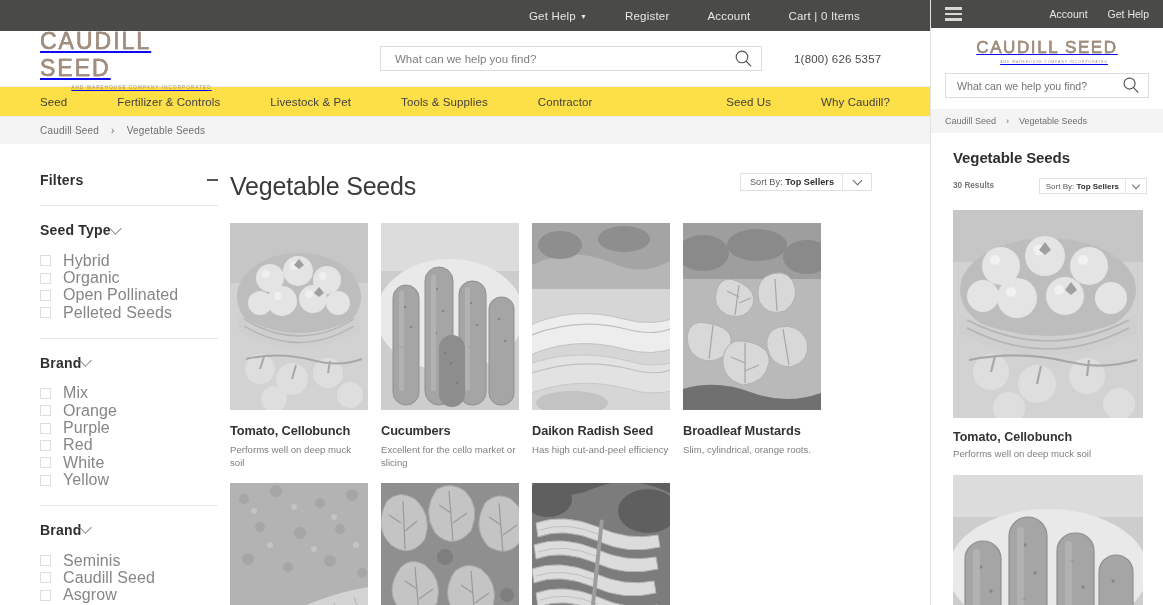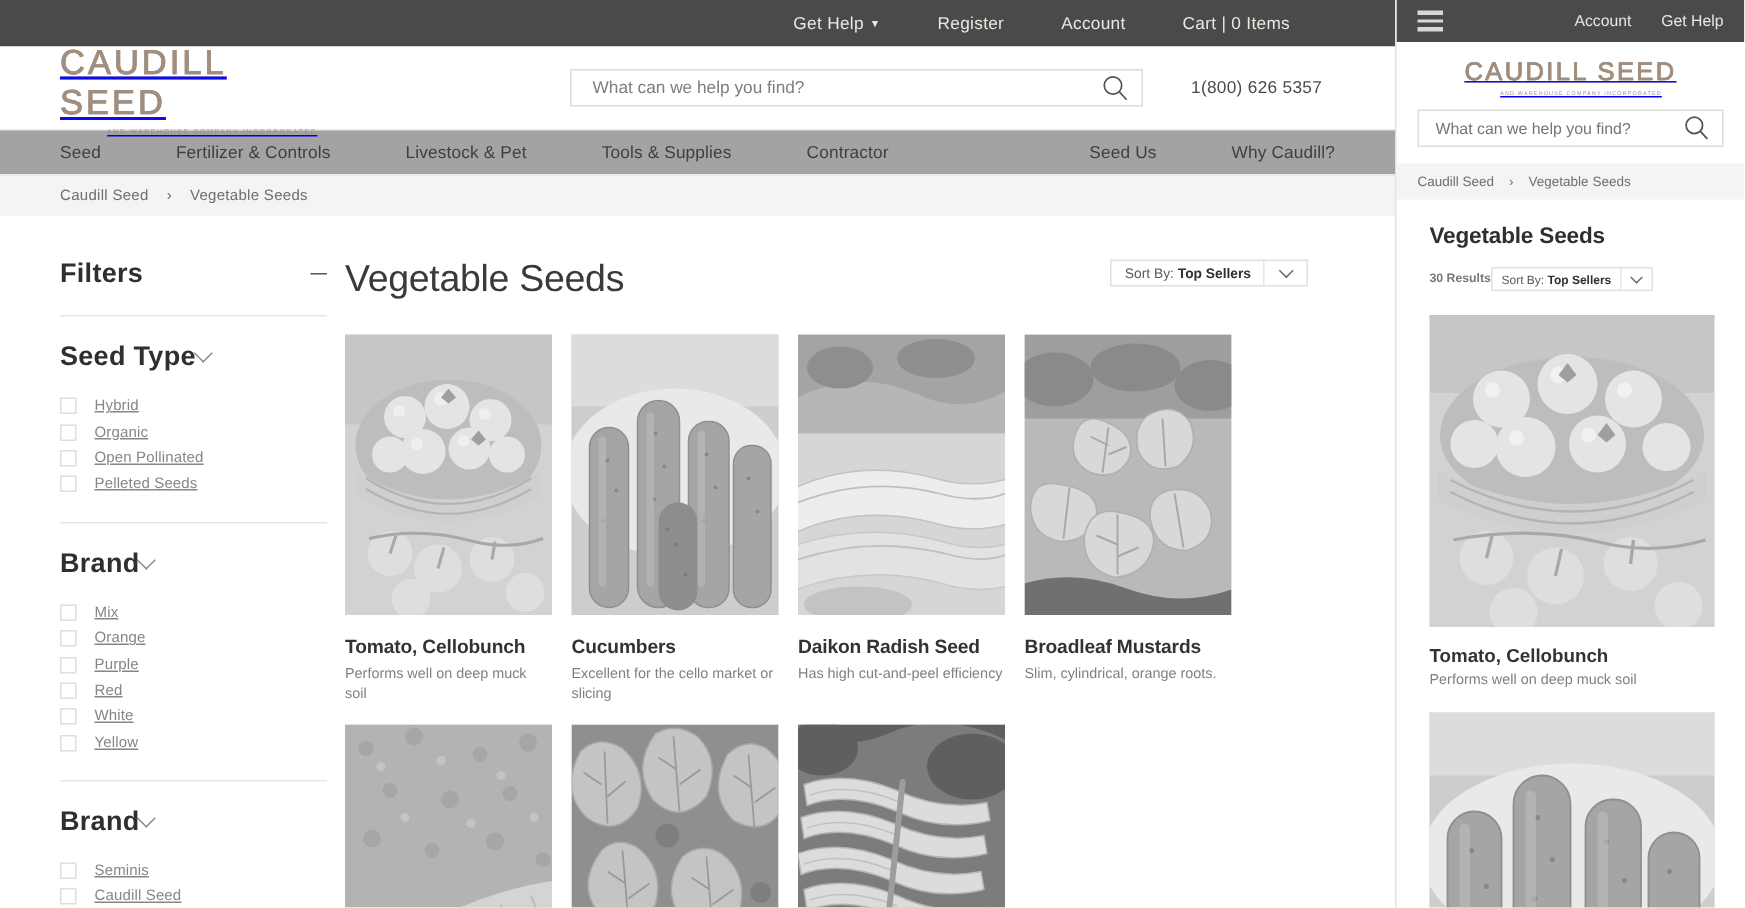--- a/index.html
+++ b/index.html
@@ -48,21 +48,21 @@
   }
   .searchbox::placeholder { color: #7d7d7d; }
   .search-icon {
     position: absolute; right: 9px; top: 3px; width: 19px; height: 19px;
     cursor: pointer;
   }
   .phone { margin-left: 32px; font-size: 11.5px; color: #4a4a48; letter-spacing: .2px; }
 
   .mainnav {
     height: 31px; border-top: 1px solid #ececec; border-bottom: 1px solid #ececec;
-    display: flex; align-items: center; padding: 0 40px; background: #a3a3a3;
+    display: flex; align-items: center; padding: 0 40px; background: #fde047;
   }
   .mainnav a {
     font-size: 11.5px; color: #3f3f3f; text-decoration: none; letter-spacing: .1px;
     margin-right: 50px; white-space: nowrap;
   }
   .mainnav .spacer { flex: 1; }
   .mainnav a.right { margin-right: 0; margin-left: 50px; }
 
   .breadcrumb {
     height: 27px; background: #f4f4f4; display: flex; align-items: center;
@@ -75,38 +75,38 @@
 
   .content { display: flex; padding-top: 28px; }
 
   
   .filters { width: 230px; padding-left: 40px; padding-right: 12px; }
   .filter-head {
     display: flex; align-items: center; justify-content: space-between;
     padding-bottom: 17px;
   }
   .filter-head h3, .group-head h4 {
-    font-size: 18px; font-weight: bold; color: #2f2f2f; letter-spacing: .2px;
+    font-size: 14px; font-weight: bold; color: #2f2f2f; letter-spacing: .2px;
   }
   .hr { height: 1px; background: #e6e6e6; }
   .group { padding-top: 16px; }
   .group-head {
     display: flex; align-items: center; justify-content: flex-start;
     padding-bottom: 14px;
   }
   .minus-ico { width: 11px; height: 1.5px; background: #555; display: block; }
   .chev {
     width: 9px; height: 9px; border-right: 1.4px solid #8a8a8a; border-bottom: 1.4px solid #8a8a8a;
     transform: rotate(45deg); margin-top: -4px; margin-right: 2px;
   }
   .chk-row { display: flex; align-items: center; gap: 12px; height: 17.4px; }
   .chk {
     width: 11px; height: 11px; border: 1px solid #dedede; background: #fff; flex: none;
   }
-  .chk-row label { font-size: 10px; color: #868686; letter-spacing: .1px; text-decoration: underline; }
+  .chk-row label { font-size: 16px; color: #868686; letter-spacing: .1px; }
   .group-bottom { padding-top: 16px; }
 
   
   .products { flex: 1; padding-right: 58px; }
   .ptop { display: flex; align-items: flex-start; justify-content: space-between; }
   .ptitle { font-size: 25px; font-weight: 400; color: #3a3a38; letter-spacing: -.2px; }
   .sortbox {
     display: flex; align-items: center; border: 1px solid #e0e0e0; height: 18px;
     margin-top: 1px;
   }
@@ -159,21 +159,21 @@
   .m-search-icon { position: absolute; right: 23px; top: 3px; width: 18px; height: 18px; }
 
   .m-breadcrumb {
     height: 24px; background: #f4f4f4; display: flex; align-items: center;
     padding-left: 14px; gap: 10px;
   }
   .m-breadcrumb a, .m-breadcrumb span { font-size: 9px; color: #6e6e6e; text-decoration: none; }
 
   .m-title { font-size: 15px; font-weight: bold; color: #2f2f2f; padding: 16px 0 0 22px; letter-spacing: -.1px; }
   .m-sortrow {
-    display: flex; align-items: center; justify-content: flex-start;
+    display: flex; align-items: center; justify-content: space-between;
     padding: 11px 16px 0 22px;
   }
   .m-results { font-size: 8.2px; color: #777; font-weight: bold; }
   .m-sortbox { display: flex; align-items: center; border: 1px solid #e0e0e0; height: 16px; }
   .m-sortbox .sortlabel { font-size: 8px; padding: 0 6px; }
   .m-sortbox .sortchev { width: 20px; }
   .m-sortbox .sortchev i { width: 6px; height: 6px; }
 
   .m-card { padding: 16px 20px 0 22px; }
   .m-card .thumb { width: 100%; height: 208px; overflow: hidden; background: #cfcfcf; }

